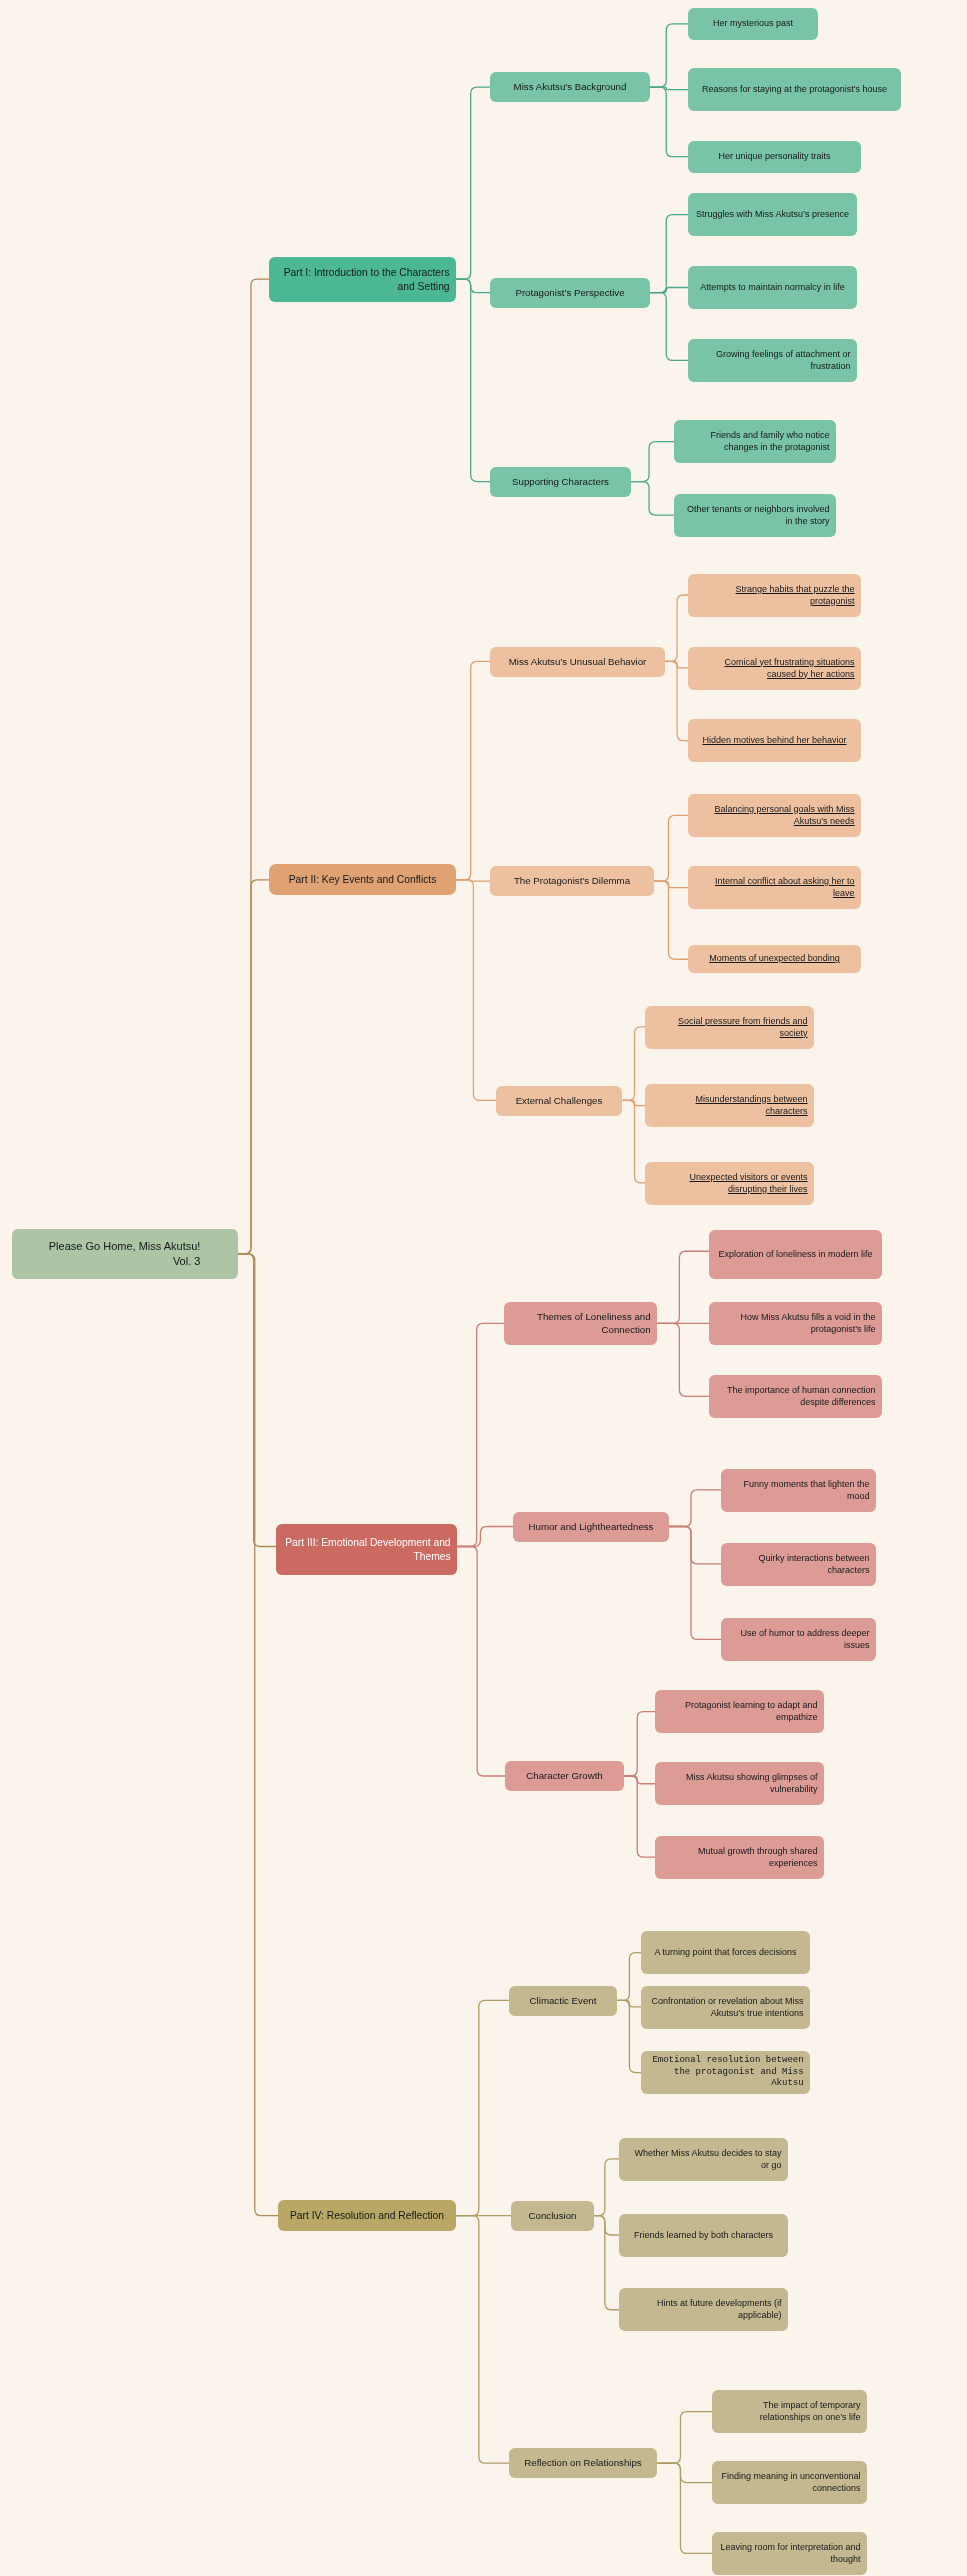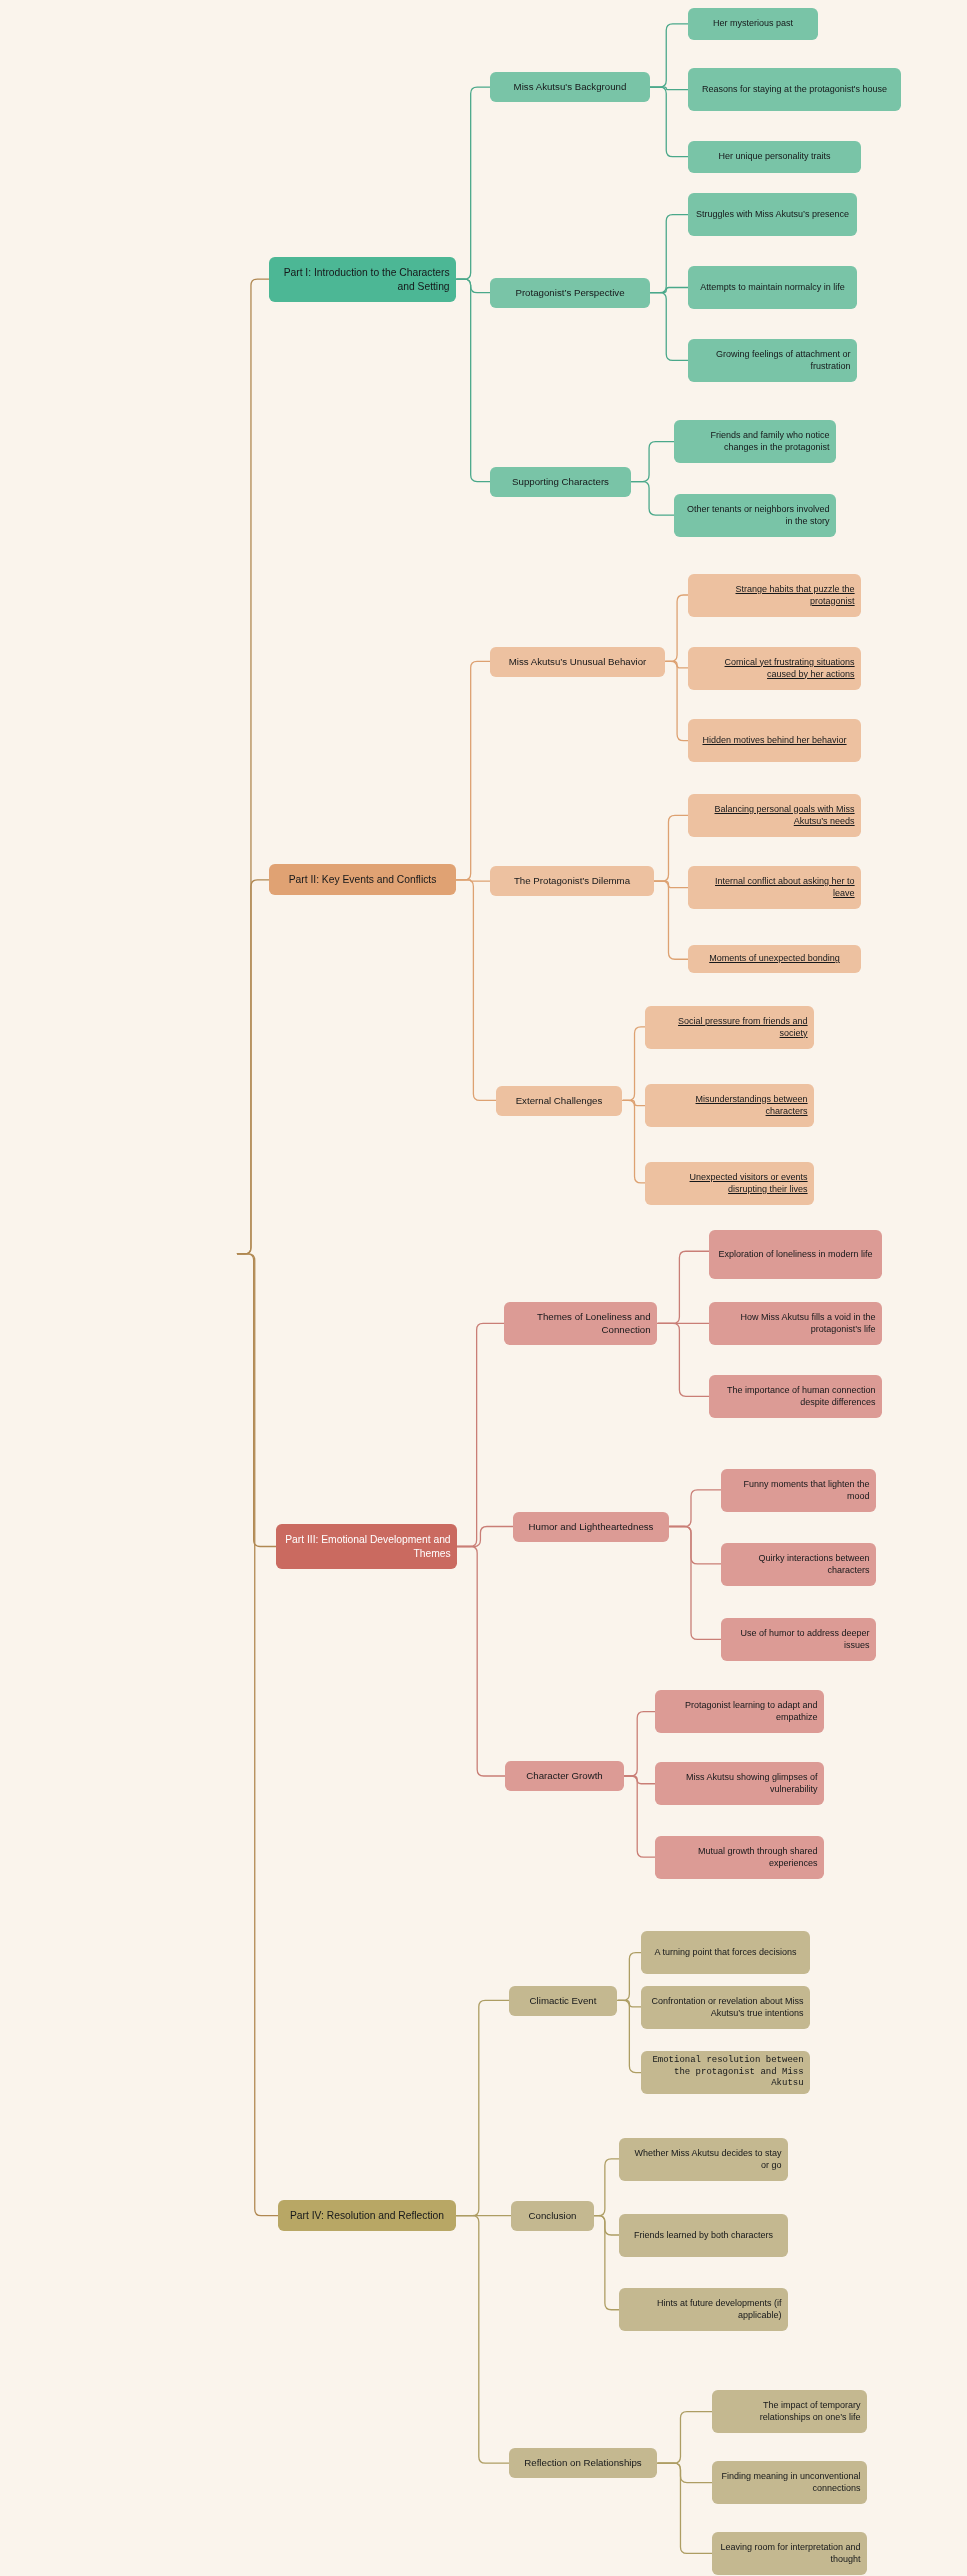--- a/index.html
+++ b/index.html
@@ -47,21 +47,21 @@
   .node.l1 { font-size: 10.3px; }
   .node.l2 { font-size: 9.7px; }
   .node.l3 { font-size: 9px; }
 
   
   .c-g1 { background: #4cb795; }
   .c-g2 { background: #79c4a7; }
   .c-g3 { background: #79c4a7; }
 
   
-  .c-o1 { background: #e0a273; }
+  .c-o1 { background: #e0a273; border-radius: 7px; }
   .c-o2 { background: #edc1a0; }
   .c-o3 { background: #edc1a0; text-decoration: underline; }
 
   
   .c-r1 { background: #ca6a60; color: #ffffff; }
   .c-r2 { background: #dc9b95; }
   .c-r3 { background: #dc9b95; }
 
   
   .c-k1 { background: #b8a765; }
@@ -120,20 +120,25 @@
       <path d="M 708 3437 L 792 3437" fill="none" stroke="#ad9d63" stroke-width="2" stroke-linecap="round"></path>
       <path d="M 920 3437 L 928 3437 Q 938 3437 938 3427 L 938 3359 Q 938 3349 948 3349 L 960 3349" fill="none" stroke="#ad9d63" stroke-width="2" stroke-linecap="round"></path>
       <path d="M 920 3437 L 928 3437 Q 938 3437 938 3447 L 938 3457 Q 938 3467 948 3467 L 960 3467" fill="none" stroke="#ad9d63" stroke-width="2" stroke-linecap="round"></path>
       <path d="M 920 3437 L 928 3437 Q 938 3437 938 3447 L 938 3573 Q 938 3583 948 3583 L 960 3583" fill="none" stroke="#ad9d63" stroke-width="2" stroke-linecap="round"></path>
       <path d="M 708 3437 L 732.44 3437 Q 742.44 3437 742.44 3447 L 742.44 3811 Q 742.44 3821 752.44 3821 L 790 3821" fill="none" stroke="#ad9d63" stroke-width="2" stroke-linecap="round"></path>
       <path d="M 1020 3821 L 1045.28 3821 Q 1055.28 3821 1055.28 3811 L 1055.28 3751 Q 1055.28 3741 1065.28 3741 L 1104 3741" fill="none" stroke="#ad9d63" stroke-width="2" stroke-linecap="round"></path>
       <path d="M 1020 3821 L 1045.28 3821 Q 1055.28 3821 1055.28 3831 L 1055.28 3841 Q 1055.28 3851 1065.28 3851 L 1104 3851" fill="none" stroke="#ad9d63" stroke-width="2" stroke-linecap="round"></path>
       <path d="M 1020 3821 L 1045.28 3821 Q 1055.28 3821 1055.28 3831 L 1055.28 3951 Q 1055.28 3961 1065.28 3961 L 1104 3961" fill="none" stroke="#ad9d63" stroke-width="2" stroke-linecap="round"></path>
     </svg>
 
+  <div class="node root" style="left:11.6px; top:1229px; width:226px; height:50px;">
+    <span>
+      <span>Please Go Home, Miss Akutsu!</span><br><span>Vol. 3</span>
+    </span>
+  </div>
 
   <div class="node l1 c-g1" style="left:269px; top:257px; width:187px; height:45px;">
     <span>Part I: Introduction to the Characters and Setting</span>
   </div>
 
   <div class="node l2 c-g2" style="left:490px; top:72px; width:160px; height:30px;">
     <span>Miss Akutsu's Background</span>
   </div>
   <div class="node l3 c-g3" style="left:688px; top:7.7px; width:130px; height:32px;">
     <span>Her mysterious past</span>
@@ -204,21 +209,21 @@
   <div class="node l3 c-o3" style="left:645px; top:1006px; width:169px; height:43px;">
     <span>Social pressure from friends and society</span>
   </div>
   <div class="node l3 c-o3" style="left:645px; top:1084px; width:169px; height:43px;">
     <span>Misunderstandings between characters</span>
   </div>
   <div class="node l3 c-o3" style="left:645px; top:1162px; width:169px; height:43px;">
     <span>Unexpected visitors or events disrupting their lives</span>
   </div>
 
-  <div class="node l1 c-r1" style="left:276px; top:1524px; width:181px; height:45px;">
+  <div class="node l1 c-r1" style="left:276px; top:1524px; width:181px; height:51px;">
     <span>Part III: Emotional Development and Themes</span>
   </div>
 
   <div class="node l2 c-r2" style="left:504px; top:1302px; width:153px; height:43px;">
     <span>Themes of Loneliness and Connection</span>
   </div>
   <div class="node l3 c-r3" style="left:709px; top:1230px; width:173px; height:49px;">
     <span>Exploration of loneliness in modern life</span>
   </div>
   <div class="node l3 c-r3" style="left:709px; top:1302px; width:173px; height:43px;">

